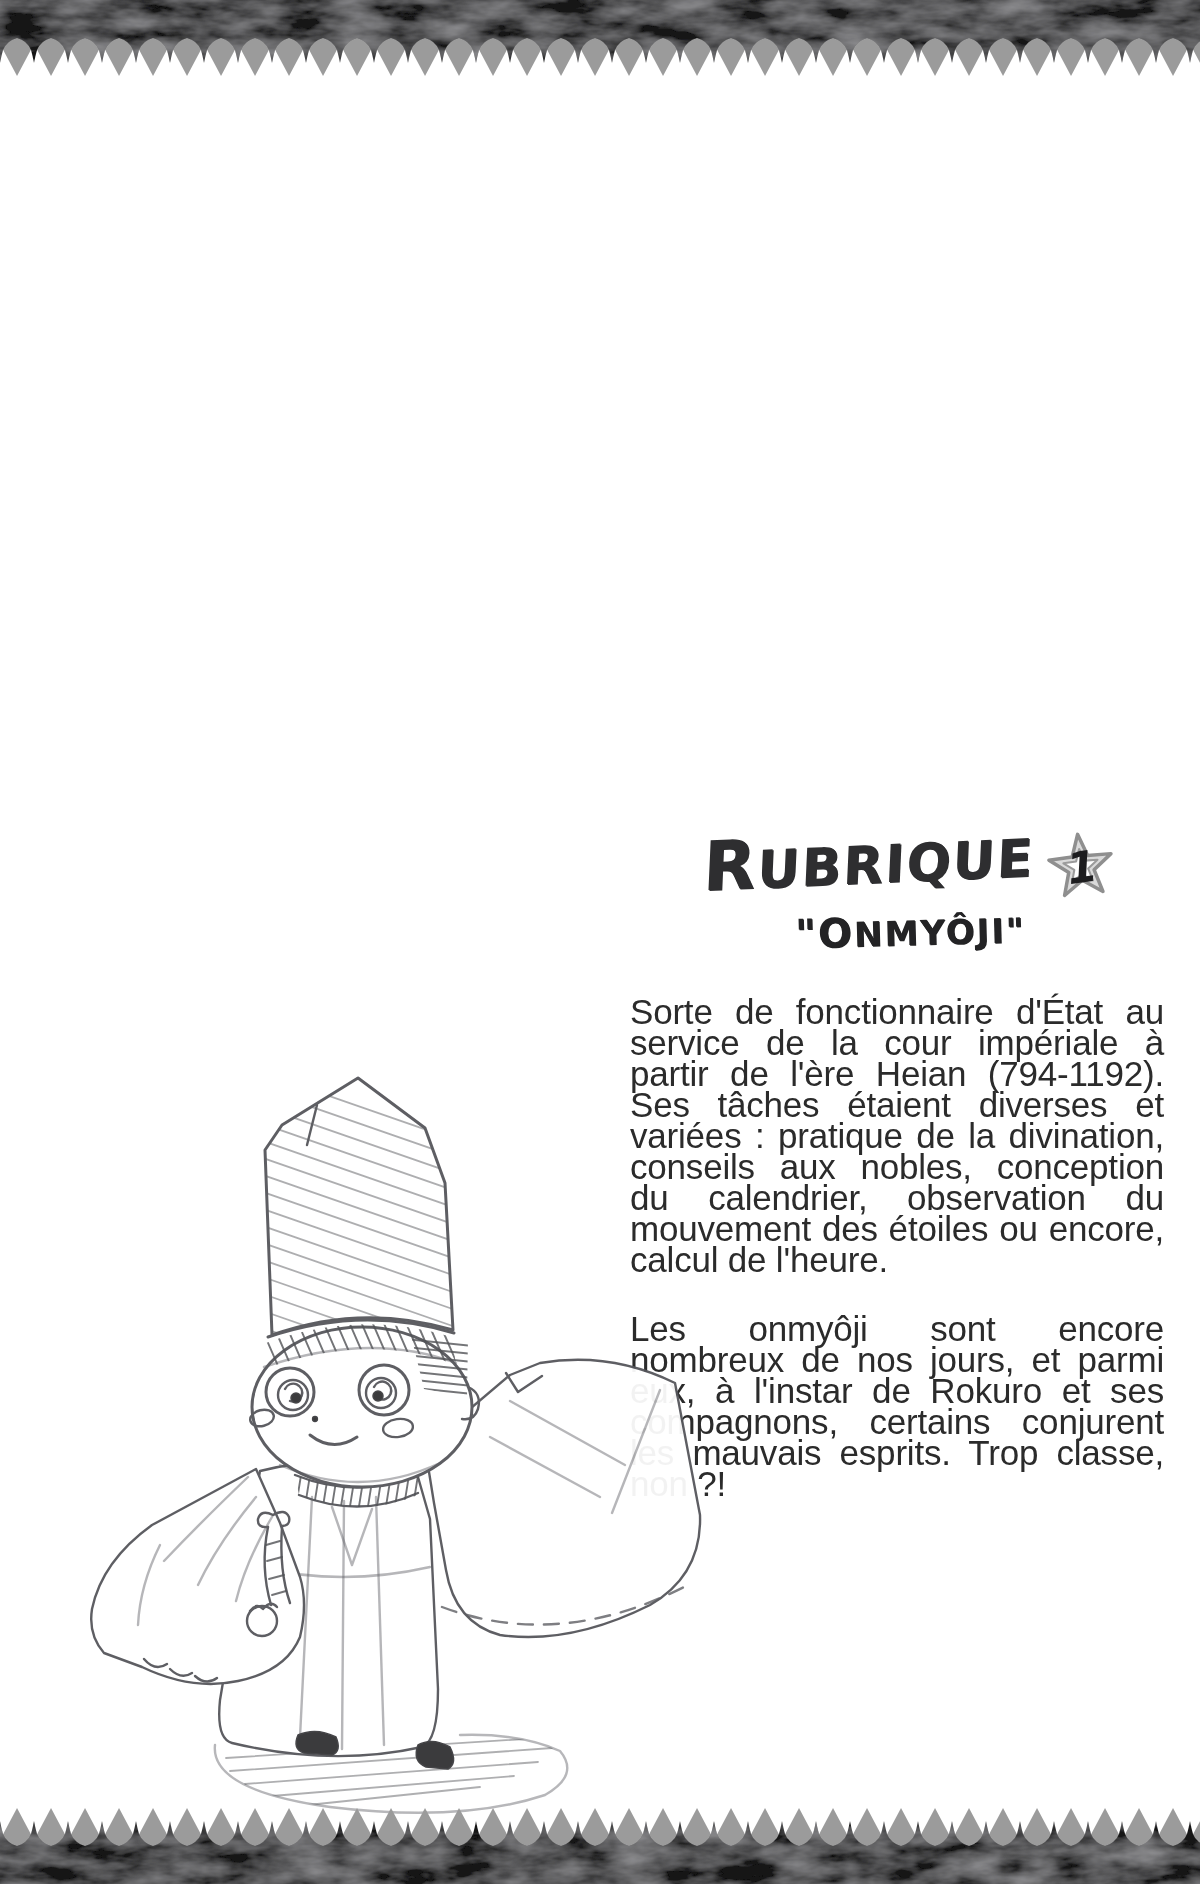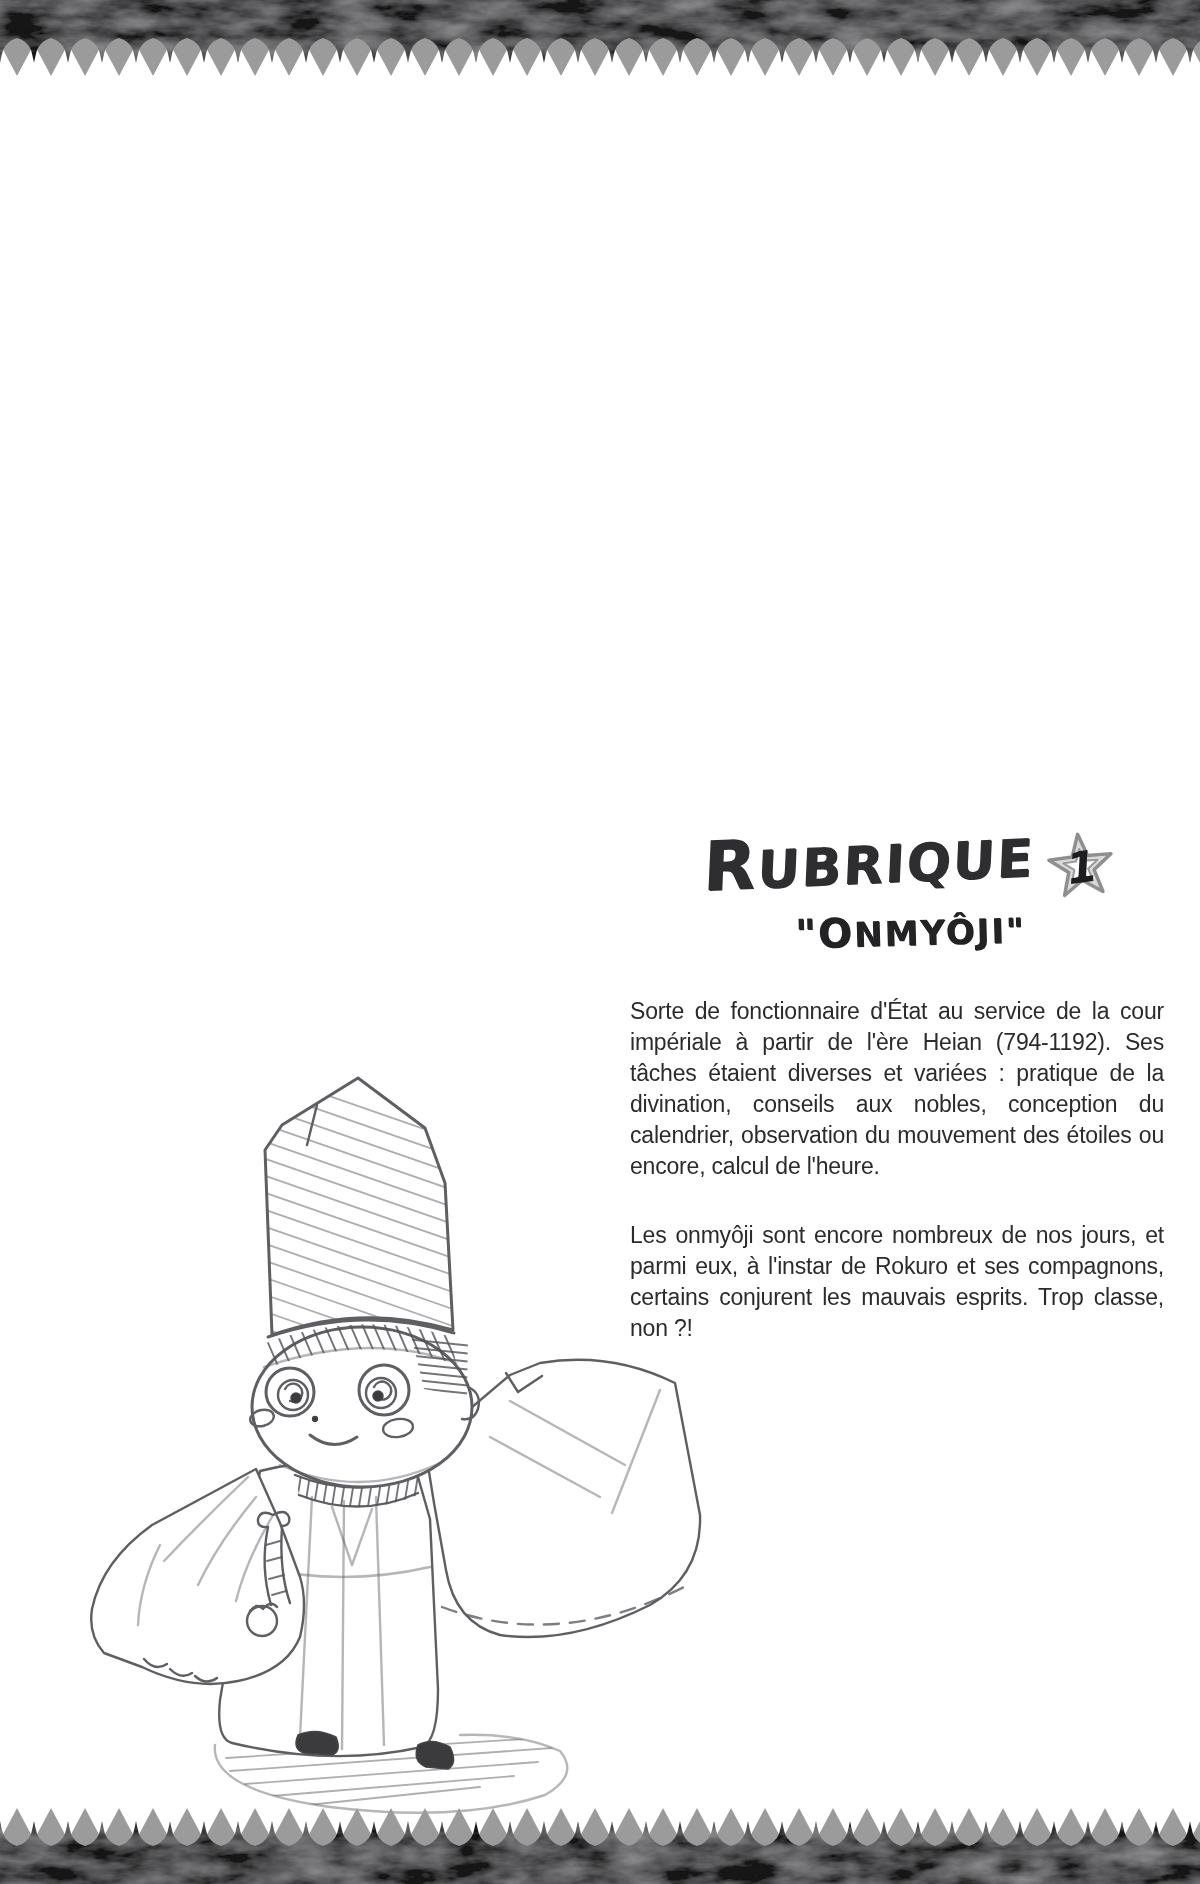--- a/index.html
+++ b/index.html
@@ -18,21 +18,21 @@
   .rubrique-title::first-letter{font-size:68px;}
   .issue-star{margin-top:6px;flex:0 0 auto;}
   .subtitle-row{position:absolute;left:700px;top:908px;width:420px;text-align:center;}
   .rubrique-subtitle{display:inline-block;font-family:"DejaVu Sans",sans-serif;font-weight:bold;
                   color:#232325;font-size:34px;letter-spacing:2px;text-transform:uppercase;
                   transform:rotate(-1.5deg);text-shadow:0.8px 0.8px 0 #232325;}
   .rubrique-subtitle::first-letter{font-size:40px;}
 
   
   .article{position:absolute;left:630px;top:996px;width:534px;color:#2b2b2b;
-           font-size:23px;line-height:31px;text-align:justify;letter-spacing:-0.2px;}
+           font-size:35px;line-height:31px;text-align:justify;letter-spacing:-0.2px;}
   .article p{margin:0;}
   .article p + p{margin-top:38px;}
 
   
   #sketch{position:absolute;left:40px;top:1045px;opacity:.94;}
   #sketch path,#sketch line,#sketch circle,#sketch ellipse,#sketch polyline{
       fill:none;stroke:#54555a;stroke-width:2.4;stroke-linecap:round;stroke-linejoin:round;}
   #sketch .paper{fill:#ffffff;}
   #sketch .ink{fill:#2f2f31;stroke:#3a3a3d;stroke-width:1.5;}
   #sketch .hatch line{stroke-width:1.8;opacity:.5;}

